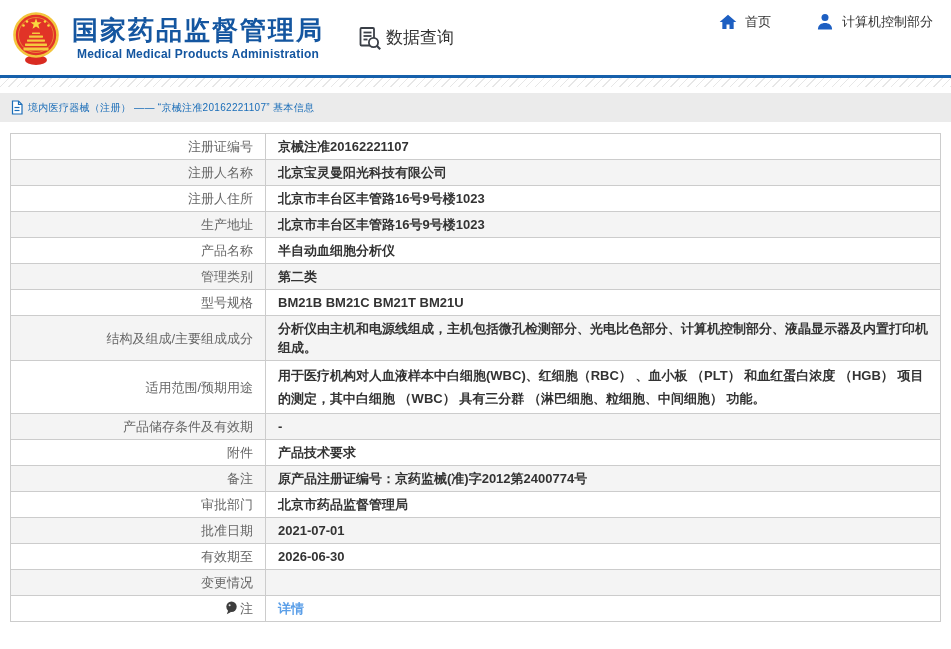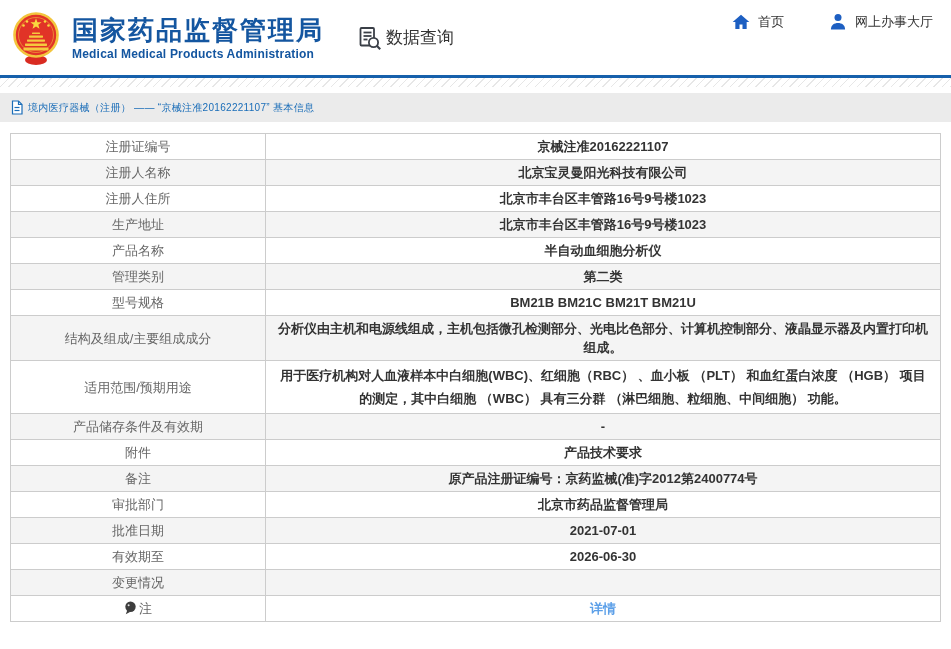--- a/index.html
+++ b/index.html
@@ -1,21 +1,21 @@
 <!DOCTYPE html>
 <html><head>
 <meta charset="utf-8">
 <style>
   * { margin:0; padding:0; box-sizing:border-box; }
   html,body { width:951px; height:649px; background:#fff; overflow:hidden;
     font-family:"Liberation Sans","DejaVu Sans",sans-serif; }
 
   
   .header { height:75px; background:#fff; display:flex; align-items:center;
-    padding:0 15px 0 10px; position:relative; }
+    padding:0 15px 0 10px; position:relative;text-align:center; }
   .logo { width:52px; height:56px; flex:0 0 auto; margin-top:2px; }
   .title-block { margin-left:10px; }
   .site-title { color:#1456a0; font-size:26px; font-weight:bold; letter-spacing:2px; line-height:30px; }
   .site-subtitle { color:#1456a0; font-size:12px; font-weight:bold; letter-spacing:0.2px; margin-top:2px; }
   .query-group { display:flex; align-items:center; margin-left:32px; cursor:pointer; }
   .query-group .q-icon { width:26px; height:26px; margin-right:4px; }
   .query-label { font-size:17px; color:#333; }
   .top-nav { position:absolute; right:18px; top:12px; display:flex; gap:44px; }
   .nav-item { display:flex; flex-direction:row; align-items:center; gap:7px; cursor:pointer; }
   .nav-item svg { width:20px; height:20px; }
@@ -29,21 +29,21 @@
 
   
   .breadcrumb-bar { height:29px; background:#ebebeb; display:flex; align-items:center; padding-left:10px; }
   .breadcrumb-bar svg { width:14px; height:15px; margin-right:4px; flex:0 0 auto; }
   .breadcrumb-text { color:#1a6db8; font-size:10px; letter-spacing:0.3px; }
 
   
   .table-wrap { padding:11px 10px 0; }
   table.info { width:931px; border-collapse:collapse; table-layout:fixed; font-size:13px; }
   table.info td { border:1px solid #ccc; height:26px; padding:3px 12px; line-height:19px;
-    vertical-align:middle; background:#fff;text-align:center; }
+    vertical-align:middle; background:#fff; }
   td.label { width:255px; text-align:right; color:#666; white-space:nowrap; }
   td.value { text-align:left; color:#333;font-weight:bold; }
   tr:nth-child(even) td { background:#f4f4f4; }
   tr.tall td { height:50px; }
   tr.tall td.value { line-height:23px; }
   td.label .note-icon { display:inline-block; width:13px; height:14px; vertical-align:-2px; margin-right:2px; }
   a.detail-link { color:#5b9fe8; text-decoration:none; }
 </style>
 </head>
 <body>
@@ -91,21 +91,21 @@
       <svg viewBox="0 0 24 24" fill="#1d5fc2">
         <path d="M12 3.2 L22 12 h-3.2 v8.5 h-5 v-5.5 h-3.6 v5.5 h-5 V12 H2 Z"></path>
       </svg>
       <span class="nav-label">首页</span>
     </div>
     <div class="nav-item">
       <svg viewBox="0 0 24 24" fill="#1d5fc2">
         <circle cx="12" cy="6.5" r="4.2"></circle>
         <path d="M3.5 21 c0-5.4 4-7.8 8.5-7.8 s8.5 2.4 8.5 7.8 Z"></path>
       </svg>
-      <span class="nav-label">网上办事大厅</span>
+      <span class="nav-label">计算机控制部分</span>
     </div>
   </div>
 </div>
 
 <div class="blue-line"></div>
 <div class="hatch-strip"></div>
 <div class="white-gap-1"></div>
 
 <div class="breadcrumb-bar">
   <svg viewBox="0 0 14 15" fill="#fff" stroke="#1a6db8" stroke-width="1.2">

